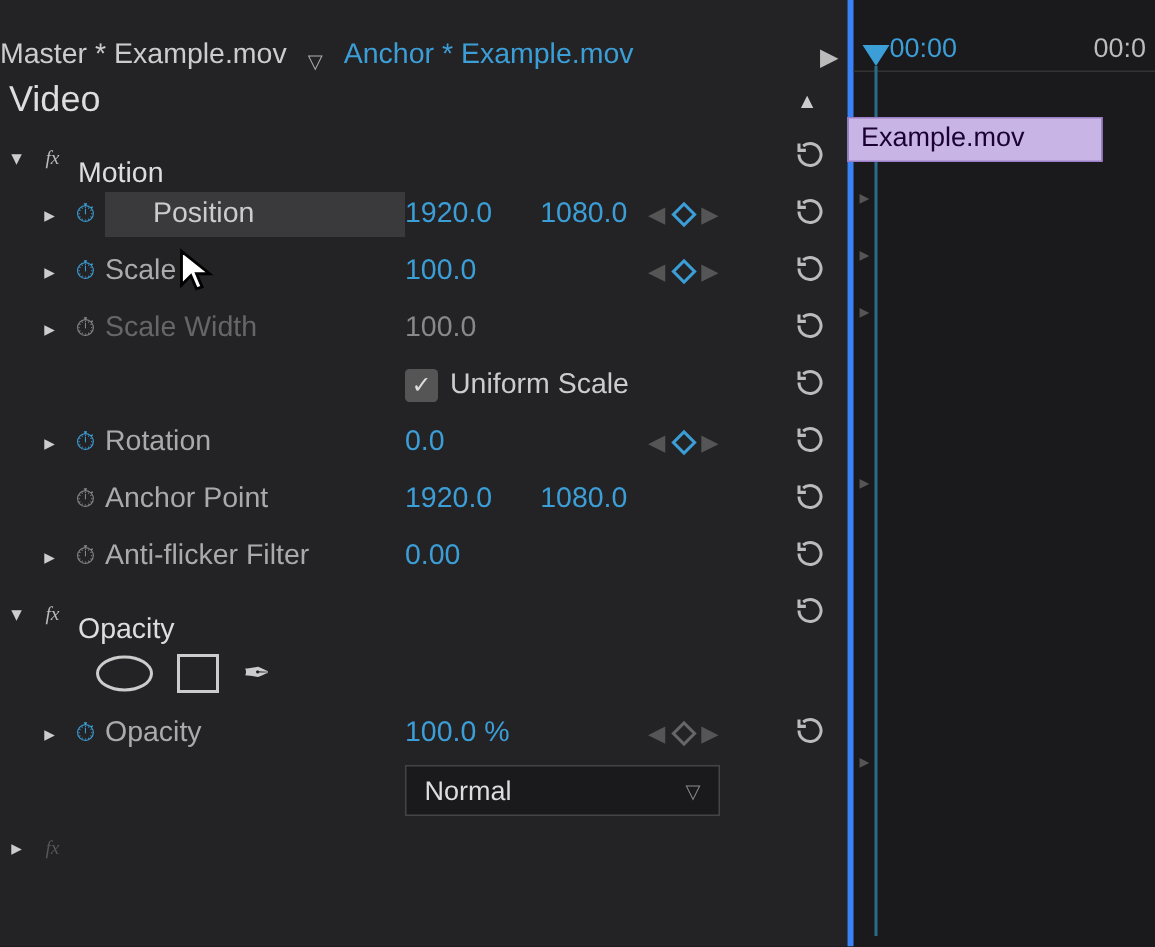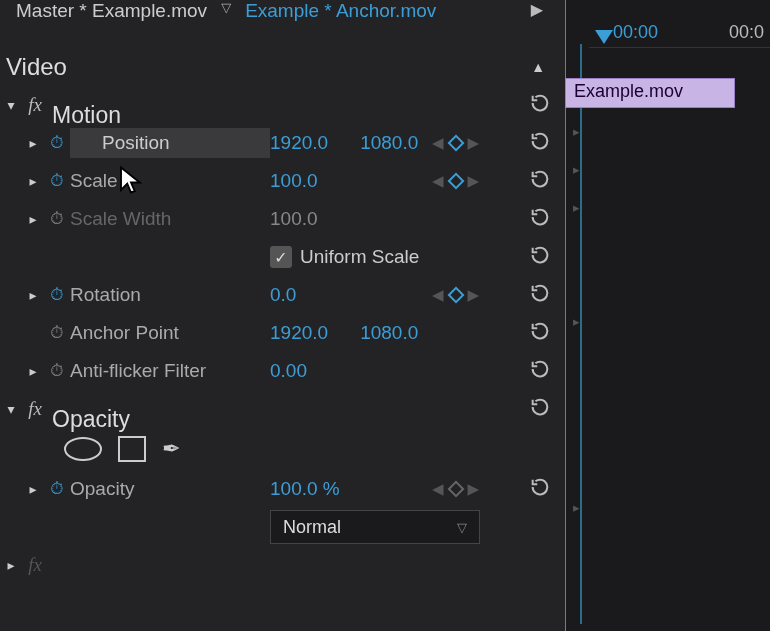--- a/index.html
+++ b/index.html
@@ -1,38 +1,38 @@
 <!DOCTYPE html>
 <html><head>
 <meta charset="utf-8">
 <style>
   * { box-sizing: border-box; margin: 0; padding: 0; font-family: "Segoe UI", Arial, sans-serif; }
   body { background: #18191c; width: 770px; height: 631px; overflow: hidden; color: #aaa; font-size: 18px; position: relative; }
   .panel { display: flex; flex-direction: column; background: #232326; width: 565px; height: 631px; }
-  .header-row { display: flex; align-items: flex-start; height: 48px; padding: 0 16px; gap: 10px; }
+  .header-row { display: flex; align-items: flex-end; height: 48px; padding: 0 0; gap: 10px; }
   .master { color: #ccc; font-size: 19px; white-space: nowrap; }
   .dd-arrow { color: #aaa; font-size: 13px; margin: 0 4px; }
   .clip-active { color: #3c9ed6; font-size: 19px; white-space: nowrap; }
   .play { margin-left: auto; color: #bbb; font-size: 16px; margin-right:6px; }
   .section-row { display: flex; align-items: center; height: 38px; padding: 0 6px; }
   .video-row { justify-content: space-between; }
   .video-label { color: #ddd; font-size: 24px; }
   .tri-up { color: #ccc; font-size: 14px; margin-right: 14px; }
   .row { display: flex; align-items: center; height: 38px; position: relative; }
   .twisty { width: 22px; text-align: center; color: #ccc; cursor: pointer; font-size: 14px; }
   .twisty.empty { visibility: hidden; }
-  .fx { width: 26px; text-align: center; color: #bbb; font-style: italic; font-family: Georgia, serif; font-size: 19px; }
+  .fx { width: 26px; text-align: center; color: #bbb; font-style: italic; font-family: Georgia, serif; font-size: 13px; }
   .fx.dim { color: #555; }
   .stopwatch { width: 26px; text-align: center; font-size: 17px; }
   .stopwatch.on { color: #3c9ed6; }
   .stopwatch.off { color: #888; }
   .plabel { color: #aaa; font-size: 19px; padding-left: 0; }
   .plabel.selected { color: #ccc; }
   .plabel.dim { color: #666; }
-  .group-label { color: #ddd; font-size: 23px; padding-left: 4px; margin-top: 21px; }
+  .group-label { color: #ddd; font-size: 19px; padding-left: 4px; margin-top: 21px; }
   .values { position: absolute; left: 270px; display: flex; gap: 32px; }
   .valnum { color: #3c9ed6; font-size: 19px; cursor: ew-resize; text-decoration: none; }
   .valnum.dim { color: #888; }
   .keyctrl { position: absolute; left: 432px; display: flex; align-items: center; gap: 6px; }
   .kprev, .knext { color: #555; font-size: 15px; cursor: pointer; }
   .kdia { width: 12px; height: 12px; transform: rotate(45deg); border: 2px solid #3c9ed6; cursor: pointer; }
   .kdia.off { border-color: #666; }
   .reset { position: absolute; right: 14px; cursor: pointer; }
   .reset svg { width: 22px; height: 22px; stroke: #bbb; fill: none; stroke-width: 2.2; }
   .indent1 { padding-left: 22px; }
@@ -41,42 +41,42 @@
   .chk { width:22px; height:22px; background:#555; border-radius:3px; display:flex; align-items:center; justify-content:center; color:#ddd; font-size:16px; margin-right:8px; }
   .chklabel { color:#ccc; font-size:19px; }
   .chkwrap { position:absolute; left:270px; display:flex; align-items:center; }
   .masks { display:flex; gap:16px; align-items:center; padding-left:64px; height:42px; }
   .ellipse { width:38px; height:24px; border:2.5px solid #ccc; border-radius:50%; }
   .rect { width:28px; height:26px; border:2.5px solid #ccc; }
   .pen { color:#ccc; font-size:22px; }
   .select-box { position:absolute; left:270px; background:#1a1a1c; border:1px solid #444; height:34px; width:210px; display:flex; align-items:center; padding:0 12px; color:#ddd; font-size:18px; }
   .select-box .sarrow { margin-left:auto; color:#888; font-size:13px; }
   
-  .timeline { position:absolute; left:565px; top:0; width:205px; height:631px; background:#1a1a1d; border-left:1px solid #3b82f6;padding-left:23px; }
+  .timeline { position:absolute; left:565px; top:0; width:205px; height:631px; background:#1a1a1d; border-left:4px solid #3b82f6; }
   .ruler { height:48px; display:flex; align-items:flex-end; padding:0 6px 4px 6px; color:#3c9ed6; font-size:18px; position:relative; border-bottom:1px solid #333; }
   .playhead { position:absolute; left:6px; top:30px; width:0; height:0; border-left:9px solid transparent; border-right:9px solid transparent; border-top:14px solid #3c9ed6; }
   .playhead-line { position:absolute; left:14px; top:44px; width:2px; height:580px; background:#2b6c8a; }
   .timecode1 { color:#3c9ed6; margin-left:18px;}
   .timecode2 { position:absolute; right:6px; color:#bbb; }
   .clip-bar { position:absolute; left:565px; top:78px; width:170px; height:30px; background:#c9b4e6; border:1px solid #9a7ec6; color:#1a0033; font-size:18px; padding:2px 8px; }
   
   .tkey { position:absolute; left:573px; color:#555; font-size:13px; }
   
   .cursor { position:absolute; left:118px; top:165px; pointer-events:none; }
   .cursor svg { width:26px; height:30px; }
 </style>
 </head>
 <body>
 
 <div class="panel">
 
   <div class="header-row">
     <span class="master">Master * Example.mov</span>
     <span class="dd-arrow">▽</span>
-    <span class="clip-active">Example * Anchor.mov</span>
+    <span class="clip-active">Anchor * Example.mov</span>
     <span class="play">▶</span>
   </div>
 
   <div class="section-row video-row">
     <span class="video-label">Video</span>
     <span class="tri-up">▲</span>
   </div>
 
   <div class="row">
     <span class="twisty">▾</span>

